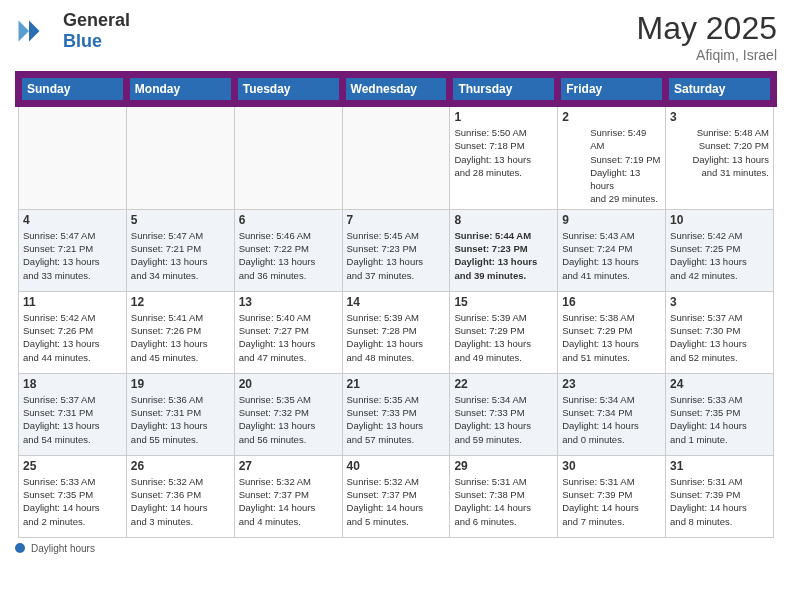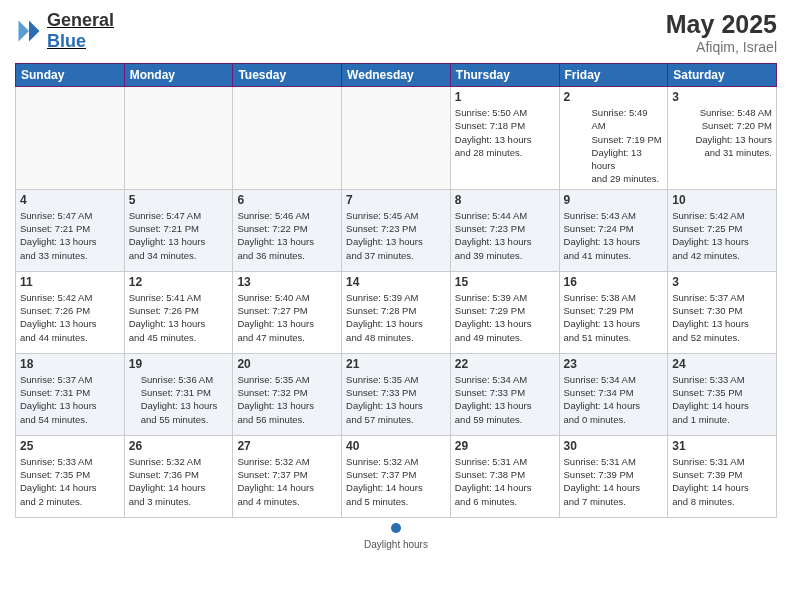--- a/index.html
+++ b/index.html
@@ -17,57 +17,56 @@
     }
     .header {
       display: flex;
       justify-content: space-between;
       align-items: flex-start;
       margin-bottom: 8px;
     }
     .logo {
       display: flex;
       align-items: center;
-      gap: 4px;
-      text-decoration: underline;
+      gap: 20px;
     }
     .logo-text {
       display: flex;
       flex-direction: column;
       line-height: 1.1;
     }
     .logo-icon {
       width: 28px;
       height: 28px;
     }
     .title-block {
       text-align: right;
     }
     .title-month {
-      font-size: 25px;
-      font-weight: bold;
+      font-size: 32px;
+      font-weight: normal;
       color: #333;
     }
     .title-location {
       font-size: 14px;
       color: #737373;
     }
     .calendar {
       width: 100%;
       border-collapse: collapse;
       table-layout: fixed;
     }
     .calendar th {
       background: #2a6db5;
       color: #fff;
       text-align: left;
       padding: 4px 5px;
       font-size: 12px;
       font-weight: bold;
-      border: 1px solid #701a75;
+      border: 7px solid #701a75;
     }
     .calendar td {
       border: 1px solid #ccc;
       vertical-align: top;
       padding: 3px 4px;
       font-size: 10px;
       color: #333;
       height: 82px;
       width: calc(100% / 7);
       background: #fff;
@@ -84,23 +83,22 @@
     .day-info {
       font-size: 9.5px;
       line-height: 1.4;
       color: #333;
     }
     .footer {
       margin-top: 5px;
       font-size: 10px;
       color: #555;
       display: flex;
-      align-items: center;
+      align-items: flex-start;
       gap: 6px;
-      flex-direction: column;
     }
     .footer-dot {
       width: 10px;
       height: 10px;
       background: #2a6db5;
       border-radius: 50%;
       display: inline-block;
     }
     tr:nth-child(even) td {
       background: #f0f4f8;
@@ -198,21 +196,21 @@
           </td>
           <td>
             <div class="day-number">7</div>
             <div class="day-info" style="white-space: pre-line;">Sunrise: 5:45 AM
 Sunset: 7:23 PM
 Daylight: 13 hours
 and 37 minutes.</div>
           </td>
           <td>
             <div class="day-number">8</div>
-            <div class="day-info" style="white-space: pre-line;">Sunrise: 5:44 AM
+            <div class="day-info" style="white-space: pre-line; font-weight: bold;">Sunrise: 5:44 AM
 Sunset: 7:23 PM
 Daylight: 13 hours
 and 39 minutes.</div>
           </td>
           <td>
             <div class="day-number">9</div>
             <div class="day-info" style="white-space: pre-line;">Sunrise: 5:43 AM
 Sunset: 7:24 PM
 Daylight: 13 hours
 and 41 minutes.</div>
@@ -279,21 +277,21 @@
         <tr>
           <td>
             <div class="day-number">18</div>
             <div class="day-info" style="white-space: pre-line;">Sunrise: 5:37 AM
 Sunset: 7:31 PM
 Daylight: 13 hours
 and 54 minutes.</div>
           </td>
           <td>
             <div class="day-number">19</div>
-            <div class="day-info" style="white-space: pre-line; margin-left: 12px;">Sunrise: 5:36 AM
+            <div class="day-info" style="white-space: pre-line;">Sunrise: 5:36 AM
 Sunset: 7:31 PM
 Daylight: 13 hours
 and 55 minutes.</div>
           </td>
           <td>
             <div class="day-number">20</div>
             <div class="day-info" style="white-space: pre-line;">Sunrise: 5:35 AM
 Sunset: 7:32 PM
 Daylight: 13 hours
 and 56 minutes.</div>

